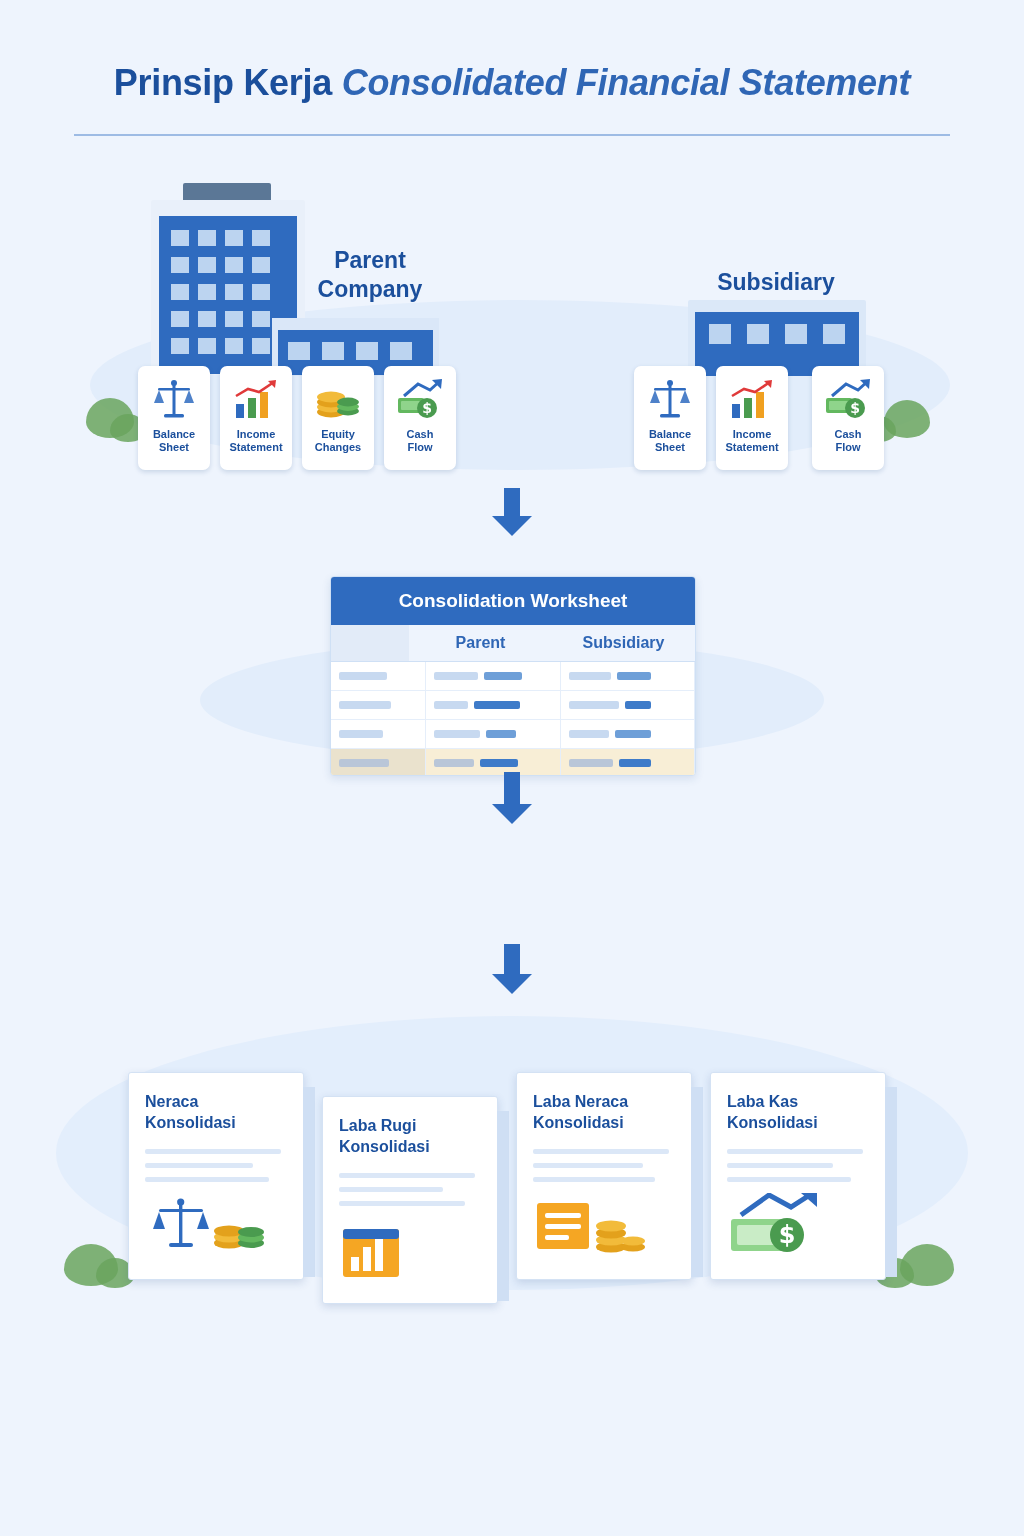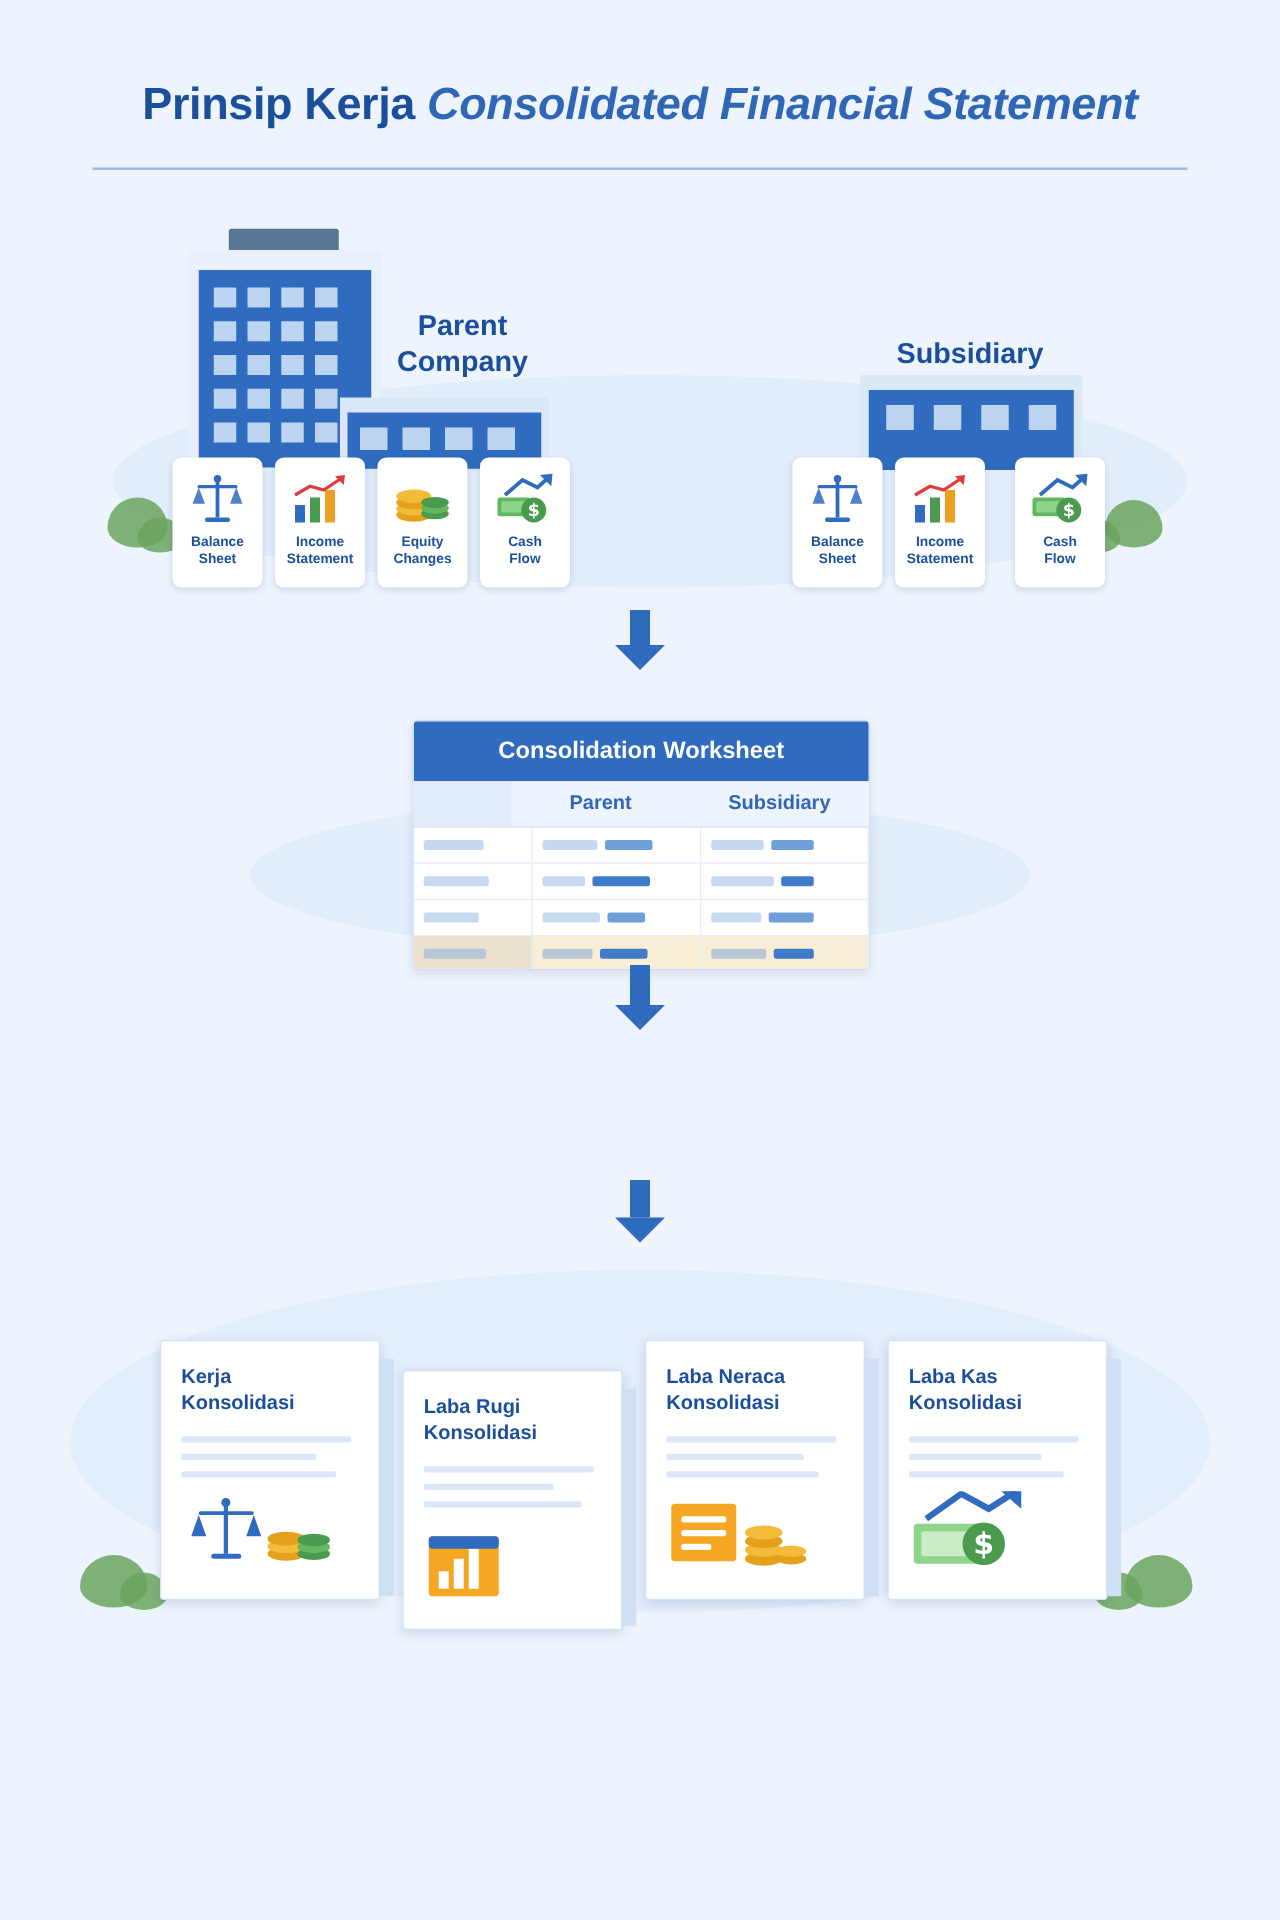--- a/index.html
+++ b/index.html
@@ -392,21 +392,21 @@
   <div class="docs-bg"></div>
 
   <div class="leaf" style="left:64px;top:1244px;width:54px;height:42px;"></div>
   <div class="leaf" style="left:96px;top:1258px;width:38px;height:30px;"></div>
   <div class="leaf" style="left:900px;top:1244px;width:54px;height:42px;"></div>
   <div class="leaf" style="left:876px;top:1258px;width:38px;height:30px;"></div>
 
   <div class="doc" style="left:128px;top:1072px;">
     <div class="fold"></div>
     <div class="dt">
-      <div>Kerja</div>
+      <div>Neraca</div>
       <div>Konsolidasi</div>
     </div>
     <div class="lines">
       <div class="ln" style="width:136px;"></div>
       <div class="ln" style="width:108px;"></div>
       <div class="ln" style="width:124px;"></div>
     </div>
     <div class="docic">
       <svg width="146" height="68" viewBox="0 0 146 68">
         <rect x="36" y="10" width="3.4" height="40" fill="#2f6bbf"></rect>

